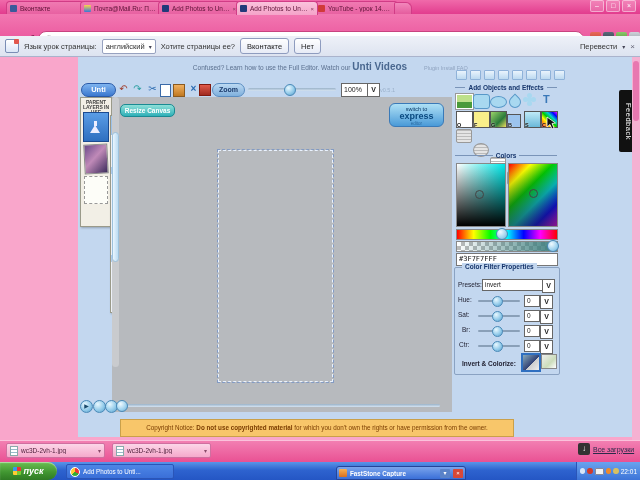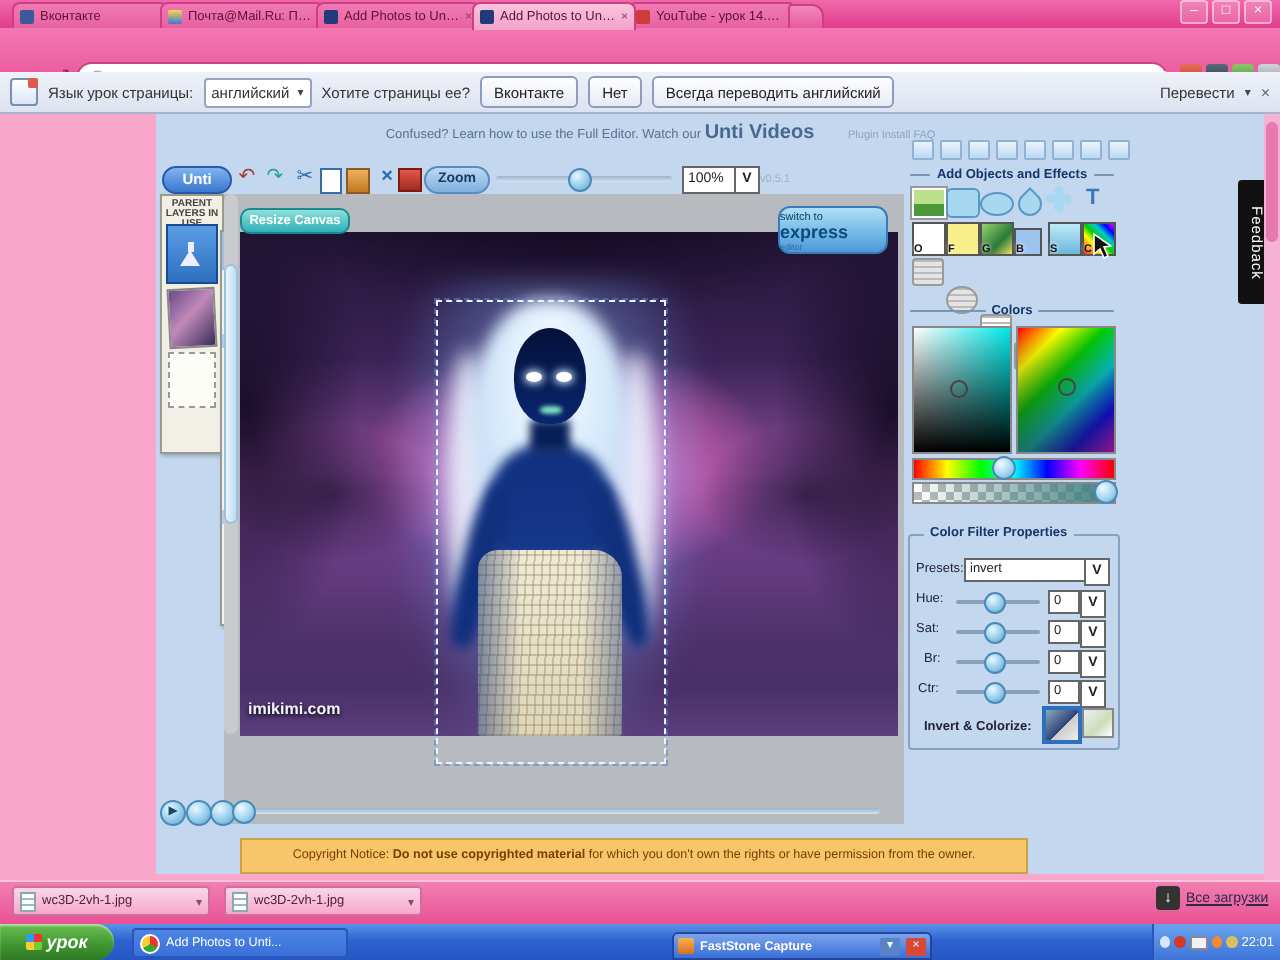--- a/index.html
+++ b/index.html
@@ -74,21 +74,21 @@
   .flask{position:relative;width:12px;height:12px;margin:8px auto 0;}
   .flask::before{content:"";position:absolute;left:4px;top:0;width:3px;height:5px;background:#eef;}
   .flask::after{content:"";position:absolute;left:0;top:4px;border-left:5.5px solid transparent;
     border-right:5.5px solid transparent;border-bottom:8px solid #eef;}
   .dot{width:5px;height:5px;border:1px solid #777;border-radius:50%;background:#fff;}
 
   .resizebtn{left:120px;top:104px;width:53px;height:11px;border-radius:5px;
     background:linear-gradient(#8fe0d8,#2fb0b8);border:1px solid #1a8a92;color:#fff;
     font-size:6.5px;font-weight:bold;text-align:center;line-height:11px;}
   .expressbtn{left:389px;top:103px;width:53px;height:22px;border-radius:6px;
-    background:linear-gradient(#aee0f5,#4a9ad8);border:1px solid #3a7ab8;color:#0b3a66;}
+    background:linear-gradient(#aee0f5,#4a9ad8);border:1px solid #3a7ab8;text-align:center;color:#0b3a66;}
   .expressbtn .l1{font-size:5.5px;line-height:6px;padding-top:2px;}
   .expressbtn .l2{font-size:9px;font-weight:bold;line-height:9px;color:#0a4a80;}
   .expressbtn .l3{font-size:4.5px;color:#2a6aa0;}
 
   .canvasarea{left:112px;top:97px;width:340px;height:315px;background:#b7babe;}
   .canvasimg{position:absolute;left:8px;top:19px;width:329px;height:252px;overflow:hidden;
     background:
       radial-gradient(ellipse 230px 80px at 50% -6%, rgba(16,8,30,.97), rgba(16,8,30,0) 72%),
       radial-gradient(ellipse 80px 170px at 1% 35%, rgba(22,12,38,.95), rgba(22,12,38,0) 72%),
       radial-gradient(ellipse 80px 170px at 99% 35%, rgba(22,12,38,.95), rgba(22,12,38,0) 72%),
@@ -259,21 +259,20 @@
   <div class="a transbar">
     <span class="tr-ic"></span>
     <span class="txt">Язык урок страницы:</span>
     <span class="langsel">
       <span>английский</span>
       <span style="font-size:6px;color:#445;">▾</span>
     </span>
     <span class="txt">Хотите страницы ее?</span>
     <span class="xpbtn">Вконтакте</span>
     <span class="xpbtn">Нет</span>
-    <span class="xpbtn">Всегда переводить английский</span>
     <span class="txt" style="margin-left:auto;">Перевести</span>
     <span style="font-size:6px;color:#445;">▾</span>
     <span style="font-size:8px;color:#667;">×</span>
   </div>
 
   <div class="a editor"></div>
 
   <div class="a helpline">
     <span>Confused? Learn how to use the Full Editor. Watch our</span>
     <span class="helplink">Unti Videos</span>
@@ -336,39 +335,20 @@
       </svg>
   </div>
   <div class="a thumb" style="left:113px;top:288px;width:22px;height:20px;">
     <svg width="22" height="20">
         <path d="M3 16 L16 3" stroke="#888" fill="none"></path>
         <path d="M12 6 l7 6 -8 3 z" fill="#222"></path>
       </svg>
   </div>
 
   <div class="a canvasarea">
-    <div class="canvasimg">
-      <div class="fig">
-        <div class="aura"></div>
-        <div class="strand" style="left:8px;top:25px;"></div>
-        <div class="strand" style="left:92px;top:25px;height:145px;"></div>
-        <div class="hair"></div>
-        <div class="chest"></div>
-        <div class="arm" style="left:16px;top:90px;transform:rotate(14deg);"></div>
-        <div class="arm" style="left:86px;top:90px;transform:rotate(-14deg);"></div>
-        <div class="neck"></div>
-        <div class="face"></div>
-        <div class="eye" style="left:48px;top:36px;"></div>
-        <div class="eye" style="left:63px;top:36px;"></div>
-        <div class="mouth"></div>
-        <div class="dress"></div>
-        <div class="dress-shade"></div>
-      </div>
-      <div class="a watermark" style="left:4px;top:234px;">imikimi.com</div>
-    </div>
     <div class="a selection" style="left:106px;top:53px;width:113px;height:230px;"></div>
     <div class="vscroll">
         <div class="vthumb"></div>
       </div>
     <div class="a hbtn" style="left:-32px;">▶</div>
     <div class="a hbtn" style="left:-19px;"></div>
     <div class="a hbtn" style="left:-7px;"></div>
     <div class="a sl-track" style="left:6px;top:307px;width:322px;"></div>
     <div class="a cthumb" style="left:4px;top:303px;"></div>
   </div>
@@ -425,20 +405,21 @@
   <div class="a svsq">
     <div class="mark" style="position:absolute;left:18px;top:26px;"></div>
   </div>
   <div class="a huesq">
     <div class="mark" style="position:absolute;left:20px;top:25px;"></div>
   </div>
   <div class="a huebar"></div>
   <div class="a cthumb" style="left:496px;top:228px;"></div>
   <div class="a alphabar"></div>
   <div class="a cthumb" style="left:547px;top:240px;"></div>
+  <div class="a hexfield">#3F7F7FFF</div>
 
   <div class="a filterbox"></div>
   <div class="a" style="left:462px;top:263px;background:#c3d7ef;padding:0 3px;font-size:6.5px;font-weight:bold;color:#16356b;">Color Filter Properties</div>
   <div class="a flabel" style="left:458px;top:281px;">Presets:</div>
   <div class="a fieldw" style="left:482px;top:279px;width:58px;height:10px;">invert</div>
   <div class="a vbtn" style="left:542px;top:279px;width:11px;height:12px;line-height:12px;">V</div>
 
   <div class="a flabel" style="left:458px;top:296px;">Hue:</div>
   <div class="a ftrack" style="left:478px;top:300px;width:42px;"></div>
   <div class="a fthumb" style="left:492px;top:296px;"></div>
@@ -495,21 +476,21 @@
     <span class="nm ellip">wc3D-2vh-1.jpg</span>
     <span style="font-size:6px;color:#8a4a6a;margin-left:auto;">▾</span>
   </div>
   <div class="a showall">
     <span class="dlico">↓</span>
     <span class="lk">Все загрузки</span>
   </div>
 
   <div class="a taskbar"></div>
   <div class="a startbtn">
-    <span class="flag"></span><span>урок</span>
+    <span class="flag"></span><span>пуск</span>
   </div>
   <div class="a taskitem">
     <span class="chrico"></span>
     <span class="tx ellip">Add Photos to Unti...</span>
   </div>
   <div class="a tray">
     <span class="tico" style="background:#d8e6f8;"></span>
     <span class="tico" style="background:#d23a2a;"></span>
     <span class="tico" style="background:#f2f2f2;border-radius:1px;width:8px;height:5px;border:1px solid #889;"></span>
     <span class="tico" style="background:#f08a2a;"></span>

